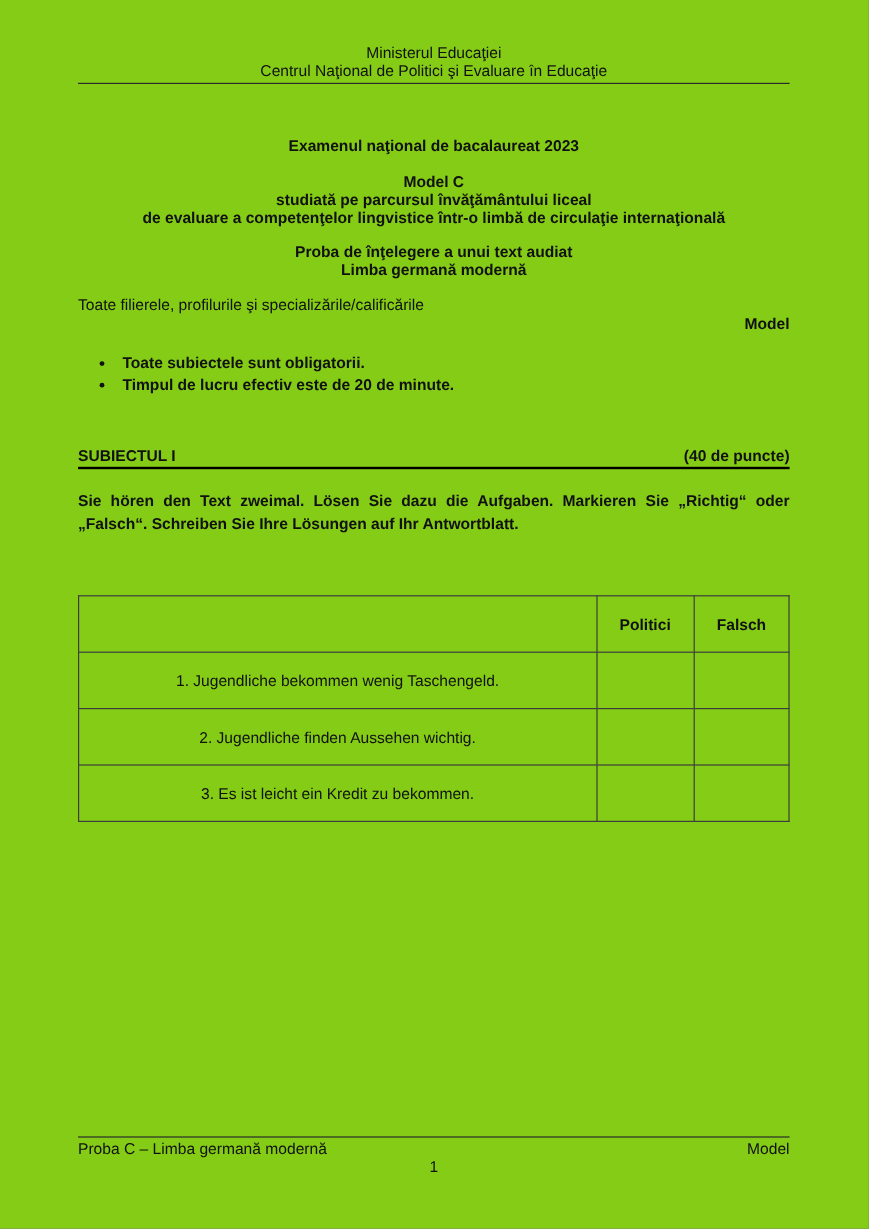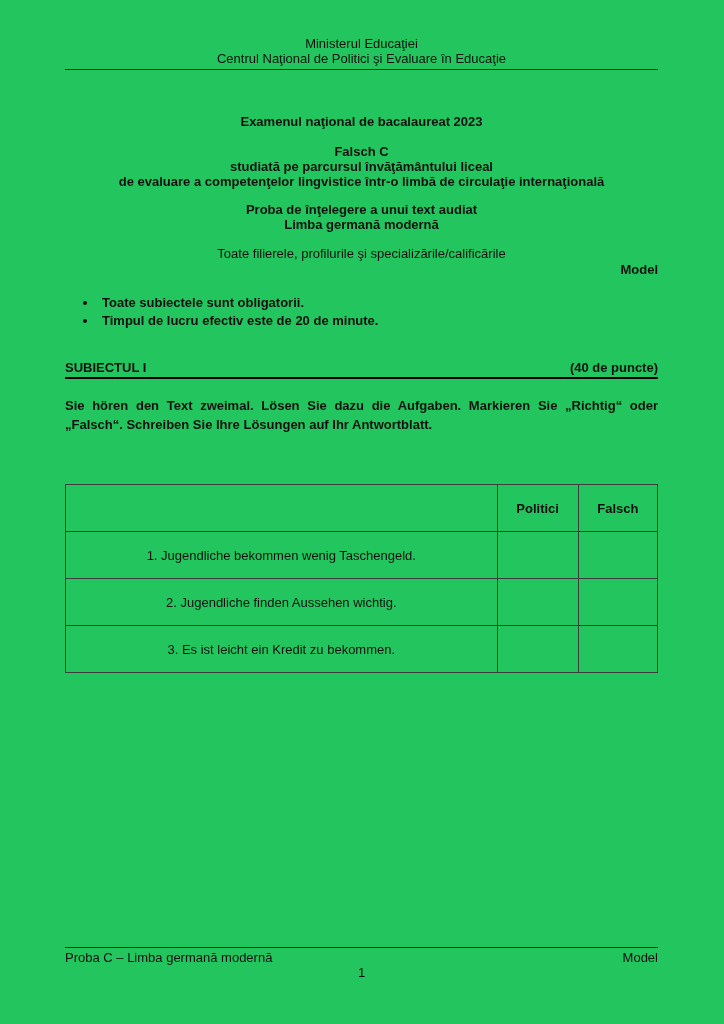--- a/index.html
+++ b/index.html
@@ -2,50 +2,50 @@
 <html><head>
 <meta charset="utf-8">
 <style>
   * { margin: 0; padding: 0; box-sizing: border-box; }
   html, body { background: #808080; }
   .page {
     position: relative;
     width: 724px;
     height: 1024px;
     margin: 0 auto;
-    background: #22c55e;
+    background: #84cc16;
     font-family: "Liberation Sans", "DejaVu Sans", sans-serif;
     font-size: 13px;
     line-height: 15px;
     color: #111111;
     overflow: hidden;
   }
   .content { padding: 36px 66px 0 65px; }
 
   
   .doc-header { text-align: center; padding-bottom: 3px; border-bottom: 1.5px solid #2b2b2b; }
   .doc-header div { white-space: nowrap; }
 
   
   .title-block { text-align: center; font-weight: bold; margin-top: 44px; }
   .title-exam { margin-bottom: 15px; }
   .title-type { text-align: center; font-weight: bold; margin-top: 13px; }
-  .filiere-line { text-align: center; font-weight: normal; margin-top: 14px; }
+  .filiere-line { text-align: left; font-weight: normal; margin-top: 14px; }
   .model-line { text-align: right; font-weight: bold; margin-top: 1px; }
 
   
   .bullet-list { margin-top: 18px; padding-left: 33px; font-weight: bold; }
   .bullet-list li { margin-bottom: 3px; padding-left: 4px; }
 
   
   .subject-line {
     display: flex;
     justify-content: space-between;
     font-weight: bold;
-    margin-top: 32px;
+    margin-top: 44px;
     padding-bottom: 2px;
     border-bottom: 2px solid #000;
     text-align: center;
   }
 
   
   .instructions {
     margin-top: 17px;
     font-weight: bold;
     text-align: justify;
@@ -88,21 +88,21 @@
 <div class="page">
   <div class="content">
 
     <div class="doc-header">
       <div>Ministerul Educaţiei</div>
       <div>Centrul Naţional de Politici şi Evaluare în Educaţie</div>
     </div>
 
     <div class="title-block">
       <div class="title-exam">Examenul naţional de bacalaureat 2023</div>
-      <div>Falsch C</div>
+      <div>Model C</div>
       <div>studiată pe parcursul învăţământului liceal</div>
       <div>de evaluare a competenţelor lingvistice într-o limbă de circulaţie internaţională</div>
     </div>
 
     <div class="title-type">
       <div>Proba de înţelegere a unui text audiat</div>
       <div>Limba germană modernă</div>
     </div>
 
     <div class="filiere-line">Toate filierele, profilurile şi specializările/calificările</div>

